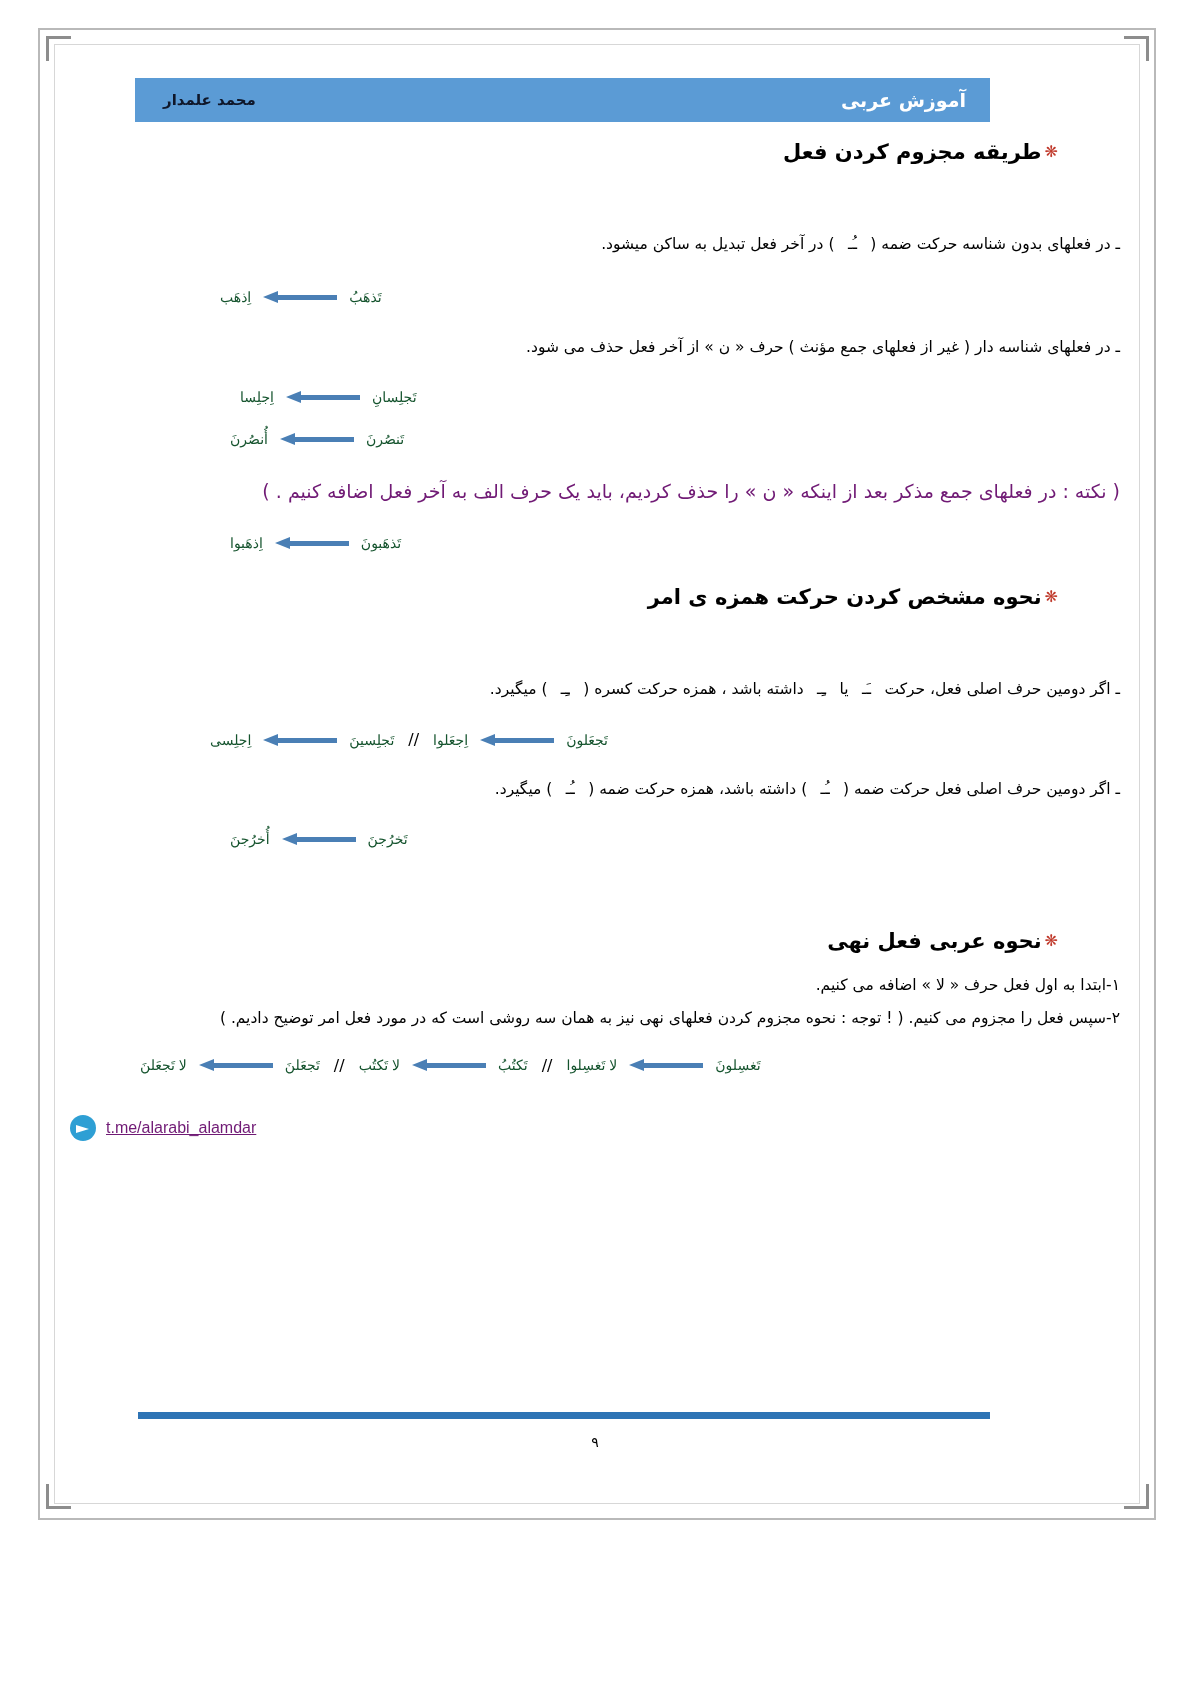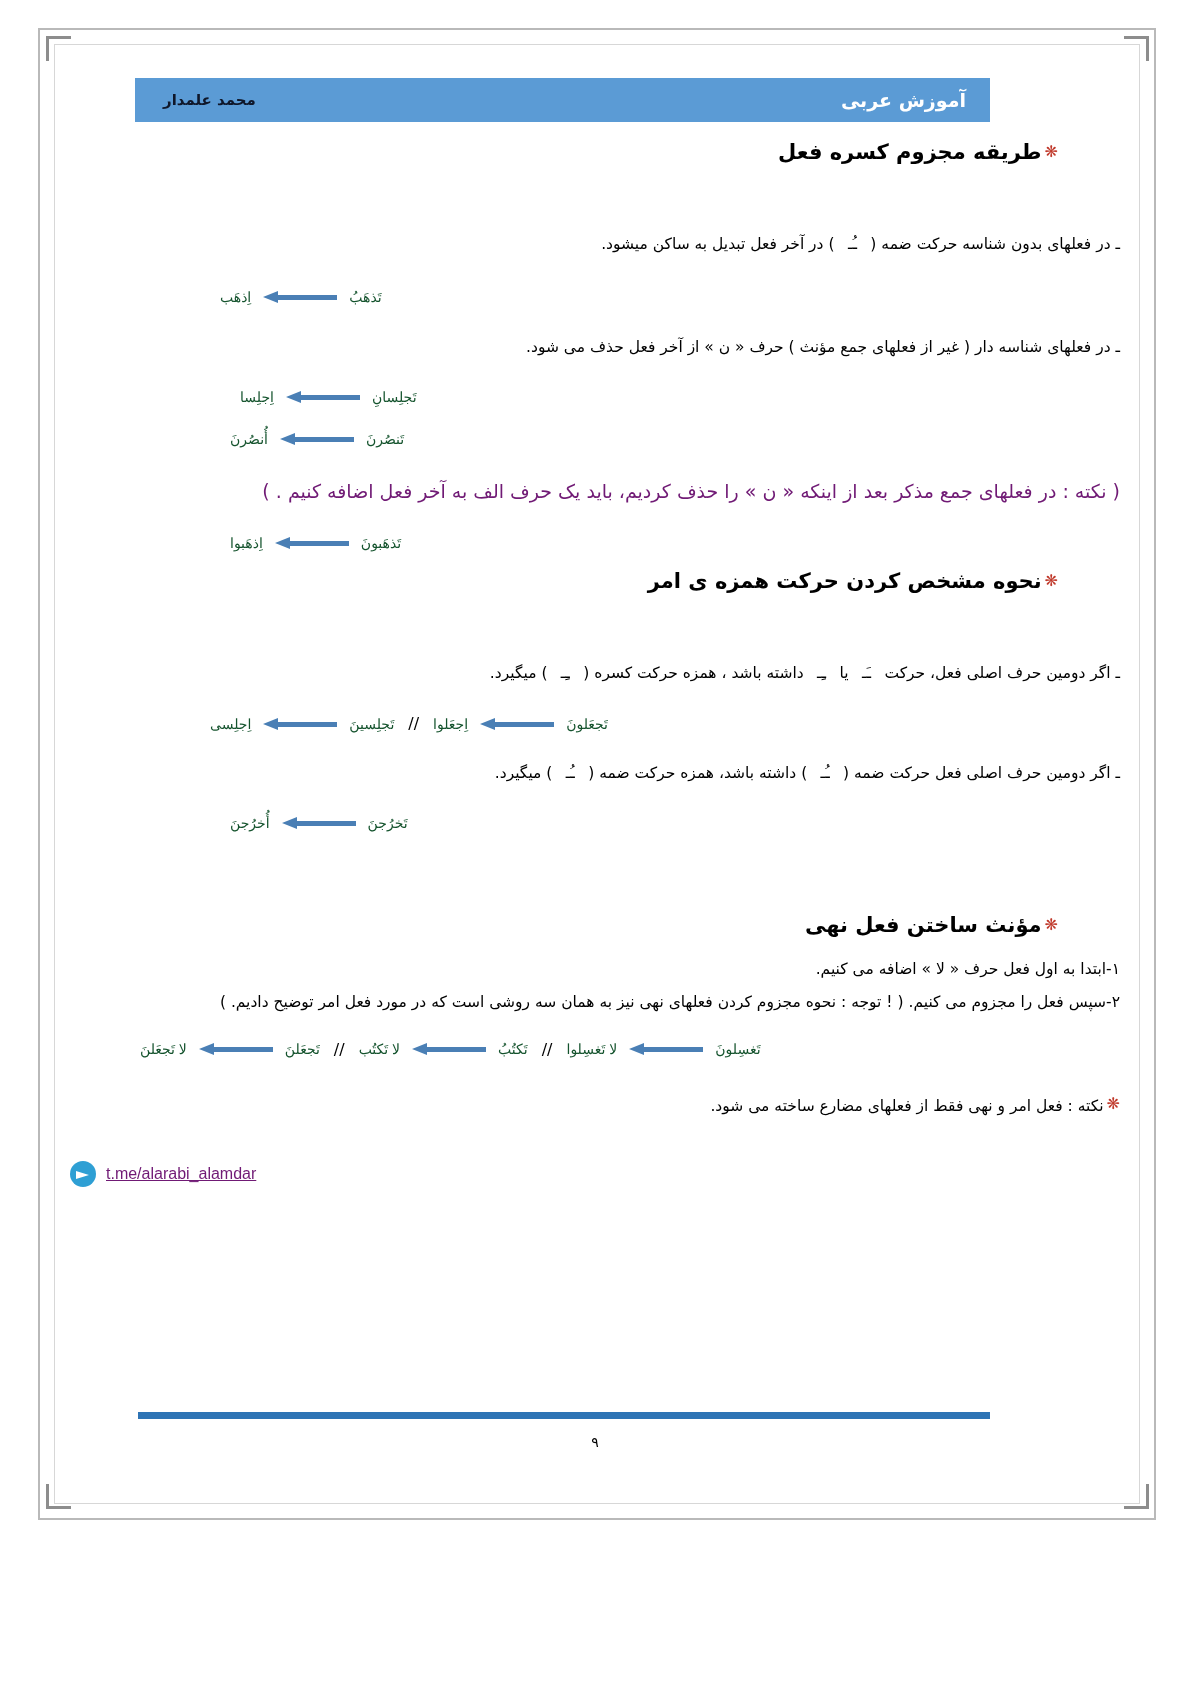--- a/index.html
+++ b/index.html
@@ -150,21 +150,21 @@
 <div class="page">
 
   <div class="header-bar">
     <div class="header-title">آموزش عربی</div>
     <div class="header-author">محمد علمدار</div>
   </div>
 
   <div class="content">
 
     <div class="section-head" style="margin-top:4px;">
-      <span class="ast">❋</span><span>طریقه مجزوم کسره فعل</span>
+      <span class="ast">❋</span><span>طریقه مجزوم کردن فعل</span>
     </div>
 
     <div class="rule" style="margin-top:66px;padding-right:0;padding-left:62px;">
       <span>ـ در فعلهای بدون شناسه حرکت ضمه ( </span><span class="harakat">ـُـ</span><span> ) در آخر فعل تبدیل به ساکن میشود.</span>
     </div>
 
     <div class="ex-row" style="margin-top:30px;padding-left:150px;justify-content:flex-end;">
       <span class="ex-term">تَذهَبُ</span>
       <span class="arrow">
         <span class="shaft"></span>
@@ -202,21 +202,21 @@
 
     <div class="ex-row" style="margin-top:26px;padding-left:160px;justify-content:flex-end;">
       <span class="ex-term">تَذهَبونَ</span>
       <span class="arrow">
         <span class="shaft"></span>
           <span class="headtri"></span>
       </span>
       <span class="ex-term">اِذهَبوا</span>
     </div>
 
-    <div class="section-head" style="margin-top:18px;">
+    <div class="section-head" style="margin-top:34px;">
       <span class="ast">❋</span><span>نحوه مشخص کردن حرکت همزه ی امر</span>
     </div>
 
     <div class="rule" style="margin-top:66px;padding-left:62px;">
       <span>ـ اگر دومین حرف اصلی فعل، حرکت </span><span class="harakat">ـَـ</span><span> یا </span><span class="harakat">ـِـ</span><span> داشته باشد ، همزه حرکت کسره ( </span><span class="harakat">ـِـ</span><span> ) میگیرد.</span>
     </div>
 
     <div class="ex-row" style="margin-top:26px;padding-left:140px;justify-content:flex-end;">
       <span class="ex-group">
         <span class="ex-term">تَجعَلونَ</span>
@@ -244,21 +244,21 @@
     <div class="ex-row" style="margin-top:26px;padding-left:160px;justify-content:flex-end;">
       <span class="ex-term">تَخرُجنَ</span>
       <span class="arrow">
         <span class="shaft"></span>
           <span class="headtri"></span>
       </span>
       <span class="ex-term">أُخرُجنَ</span>
     </div>
 
     <div class="section-head" style="margin-top:82px;">
-      <span class="ast">❋</span><span>مؤنث ساختن فعل نهی</span>
+      <span class="ast">❋</span><span>نحوه عربی فعل نهی</span>
     </div>
 
     <div class="rule" style="margin-top:18px;padding-left:62px;">
       <span>۱-ابتدا به اول فعل حرف « لا » اضافه می کنیم.</span>
     </div>
 
     <div class="rule" style="margin-top:4px;padding-left:16px;">
       <span>۲-سپس فعل را مجزوم می کنیم. ( ! توجه : نحوه مجزوم کردن فعلهای نهی نیز به همان سه روشی است که در مورد فعل امر  توضیح دادیم. )</span>
     </div>
 
@@ -284,23 +284,20 @@
       <span class="ex-group">
         <span class="ex-term">تَجعَلنَ</span>
         <span class="arrow">
           <span class="shaft"></span>
             <span class="headtri"></span>
         </span>
         <span class="ex-term">لا تَجعَلنَ</span>
       </span>
     </div>
 
-    <div class="rule" style="margin-top:30px;padding-left:62px;">
-      <span class="ast">❋</span><span>نکته : فعل امر و نهی فقط از فعلهای مضارع ساخته می شود.</span>
-    </div>
 
     <div class="tg-row" style="margin-top:40px;padding-right:0;padding-left:0;justify-content:flex-start;">
       <span class="tg-icon"></span>
       <a class="tg-link" href="#">t.me/alarabi_alamdar</a>
     </div>
 
   </div>
 
   <div class="footer-rule"></div>
   <div class="page-num">۹</div>

